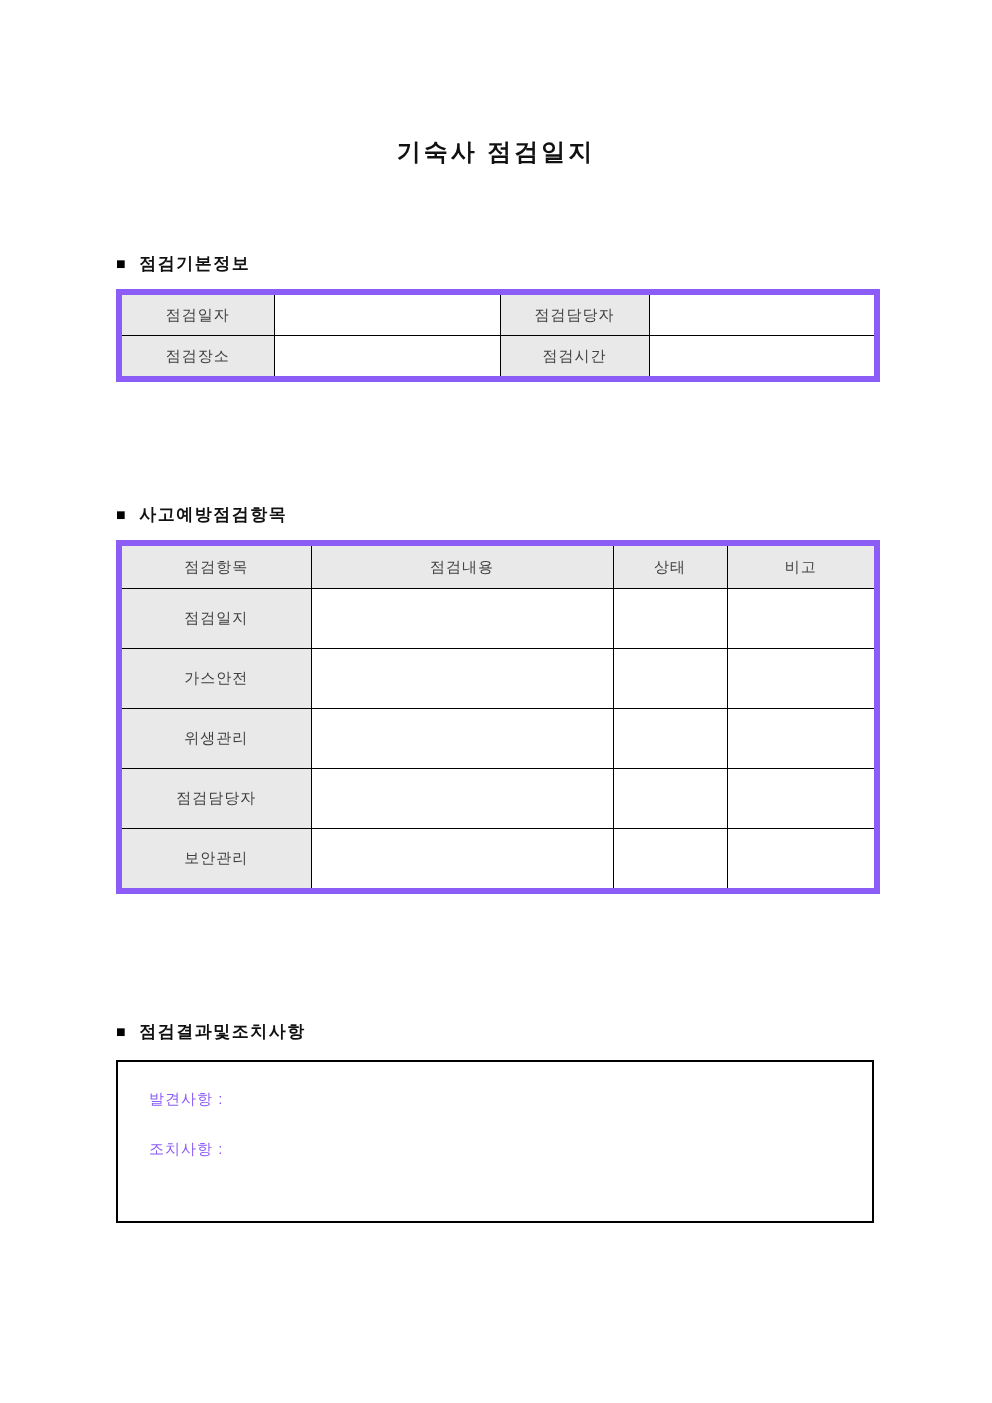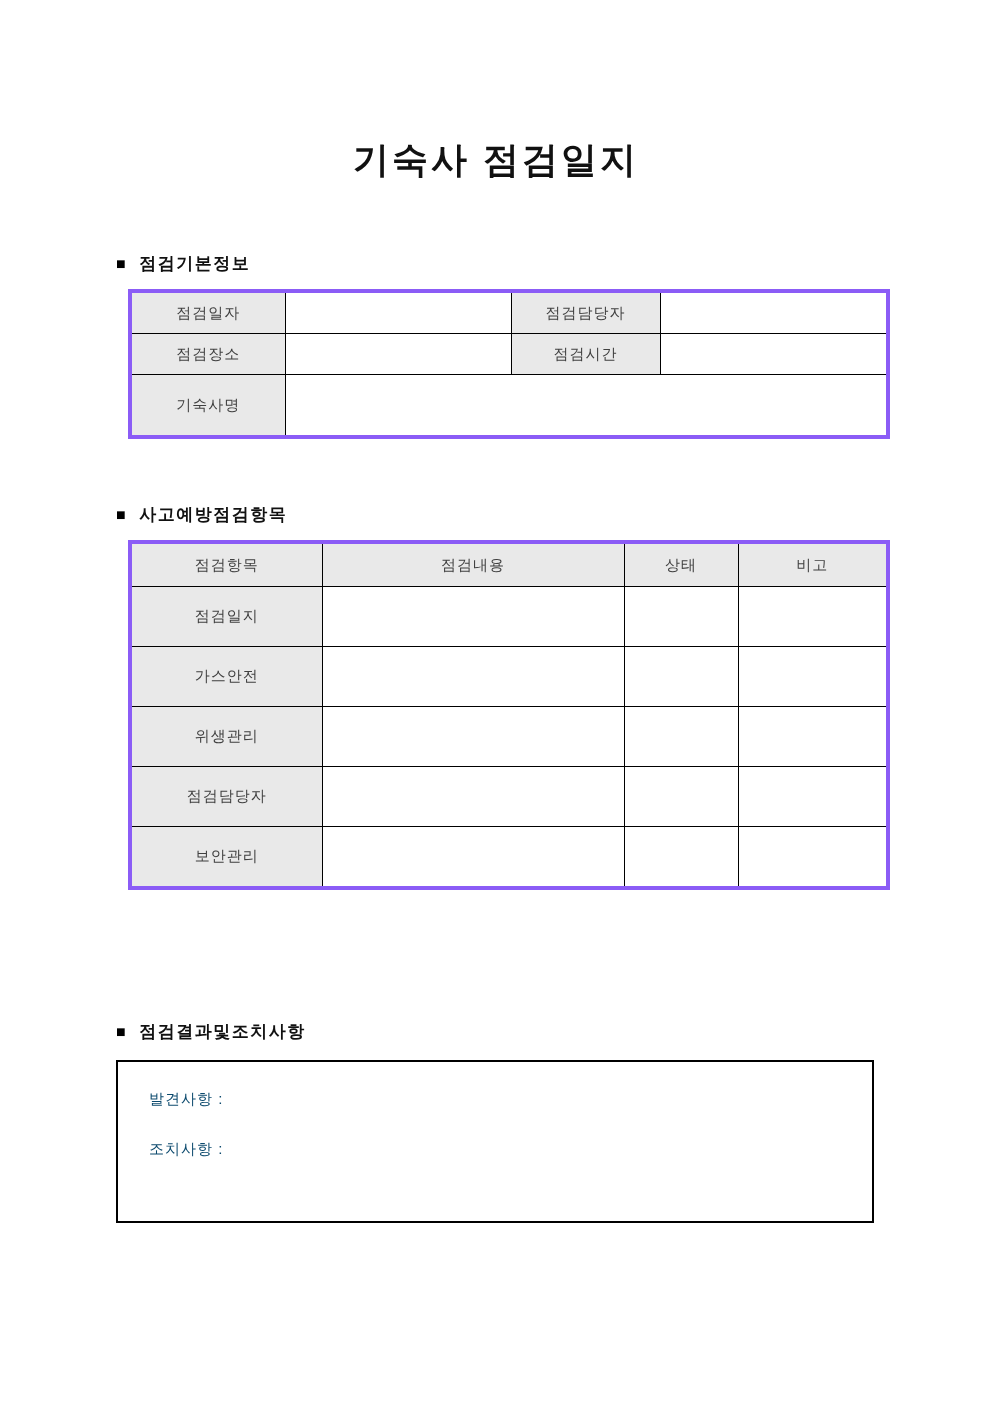--- a/index.html
+++ b/index.html
@@ -12,21 +12,21 @@
     color: #1a1a1a;
     overflow: hidden;
   }
   .doc-title {
     position: absolute;
     top: 136px;
     left: 0;
     width: 100%;
     margin: 0;
     text-align: center;
-    font-size: 36px;
+    font-size: 24px;
     font-weight: bold;
     letter-spacing: 3px;
     color: #111111;
   }
   .section-header {
     position: absolute;
     left: 116px;
     display: flex;
     align-items: center;
     gap: 12px;
@@ -39,24 +39,24 @@
     font-size: 16px;
     line-height: 1;
     color: #000000;
   }
   .sec-basic  { top: 252px; }
   .sec-check  { top: 503px; }
   .sec-result { top: 1020px; }
 
   table.form-table {
     position: absolute;
-    left: 128px;
+    left: 116px;
     border-collapse: collapse;
     table-layout: fixed;
-    border: 4px solid #8b5cf6;
+    border: 6px solid #8b5cf6;
   }
   table.form-table td {
     border: 1px solid #000000;
     padding: 0 6px;
     font-size: 15px;
     letter-spacing: 1px;
     color: #404040;
     overflow: hidden;
   }
   .label-cell {
@@ -83,21 +83,21 @@
     height: 163px;
     border: 2px solid #000000;
     box-sizing: border-box;
     background: #ffffff;
   }
   .result-line {
     position: absolute;
     left: 31px;
     font-size: 15px;
     letter-spacing: 1px;
-    color: #0c4a6e;
+    color: #8b5cf6;
     white-space: pre;
   }
   .findings { top: 28px; }
   .actions  { top: 78px; }
 </style>
 </head>
 <body>
 
 <div class="page">
 
@@ -120,24 +120,20 @@
         <td class="label-cell h42">점검일자</td>
         <td class="value-cell h42"></td>
         <td class="label-cell h42">점검담당자</td>
         <td class="value-cell h42"></td>
       </tr>
       <tr>
         <td class="label-cell h42">점검장소</td>
         <td class="value-cell h42"></td>
         <td class="label-cell h42">점검시간</td>
         <td class="value-cell h42"></td>
-      </tr>
-      <tr>
-        <td class="label-cell h62">기숙사명</td>
-        <td class="value-cell h62" colspan="3"></td>
       </tr>
     </tbody>
   </table>
 
   <div class="section-header sec-check">
     <span class="bullet">■</span>
     <span>사고예방점검항목</span>
   </div>
 
   <table class="form-table t-check">

